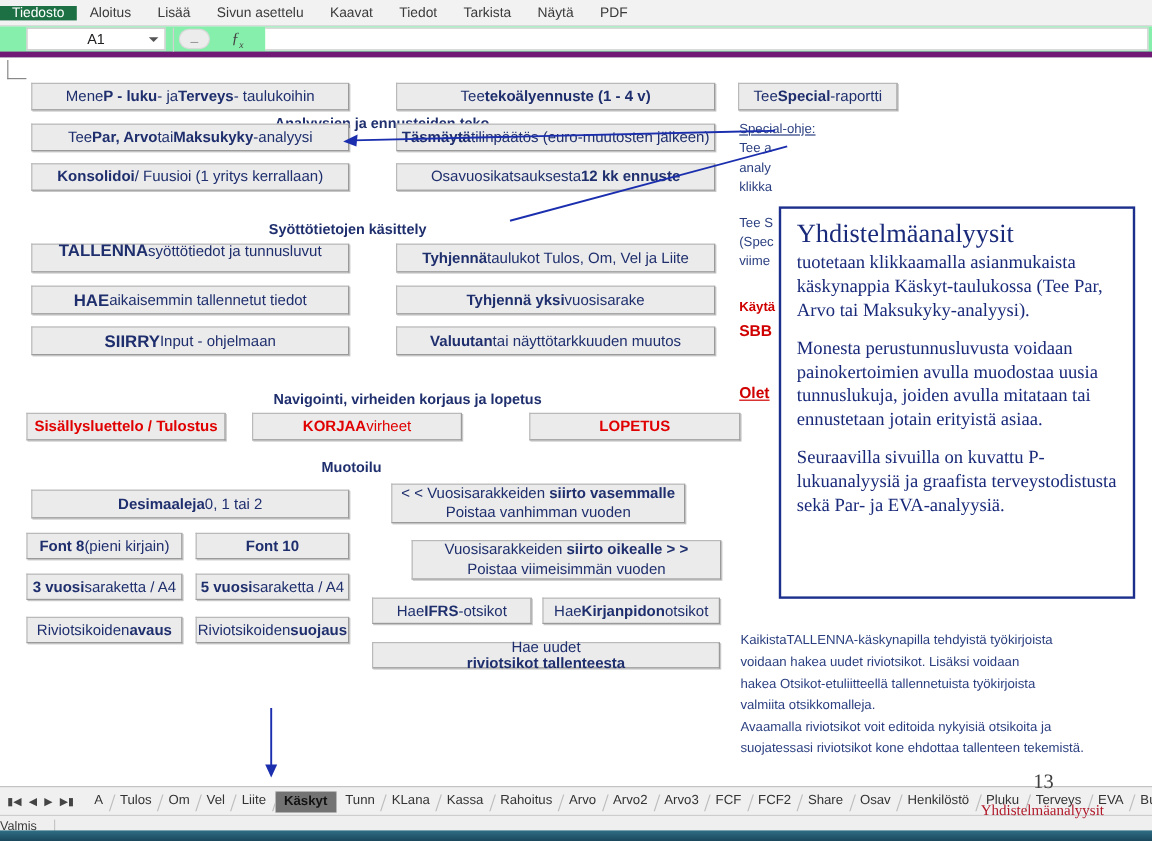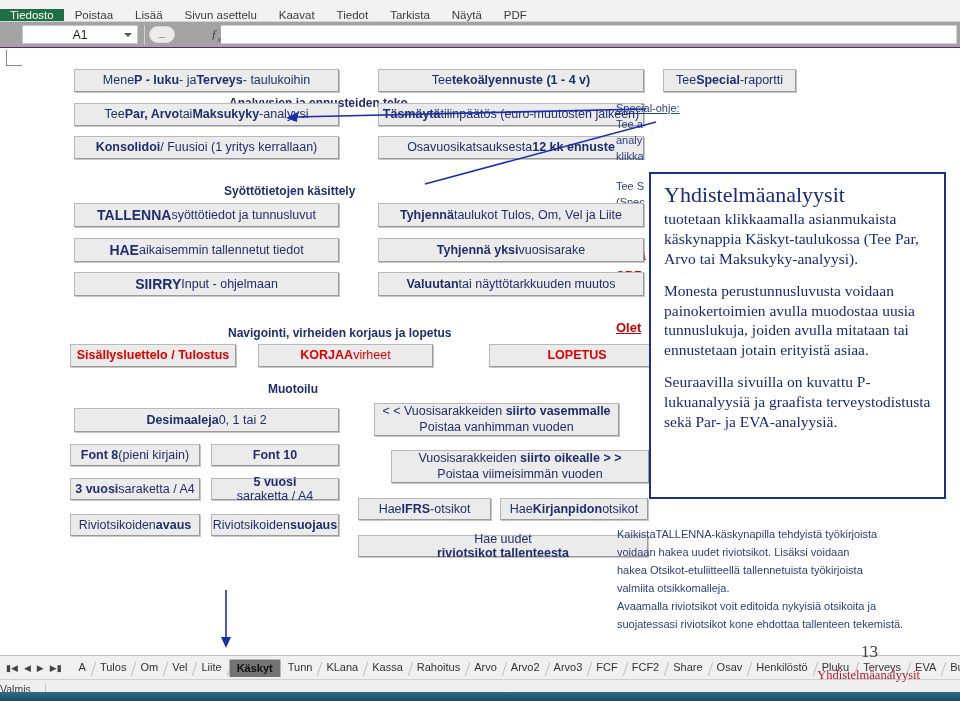--- a/index.html
+++ b/index.html
@@ -9,57 +9,57 @@
     background:#ffffff;
     font-family:"Liberation Sans", sans-serif;
     position:relative;
   }
 
   
   #ribbon-bar {
     height:22px; width:100%;
     background:#f2f2f2;
     border-bottom:1px solid #d4d4d4;
-    display:flex; align-items:flex-end;
+    display:flex; align-items:center;
     position:relative;
   }
   .ribbon-tab {
     padding:0 11px;
     display:flex; align-items:center;
     font-size:11.5px; color:#3a3a3a;
     white-space:nowrap;
   }
   .ribbon-tab.file {
     background:#1d7044; color:#ffffff; font-weight:normal;
     padding:0 10px;
   }
 
   
   #formula-bar {
     height:26px; width:100%;
-    background:#a3a3a3;
-    border-bottom:1px solid #701a75;
+    background:#86efac;
+    border-bottom:5px solid #701a75;
     display:flex; align-items:center;
     position:relative;
   }
   #name-box {
     width:116px; height:19px; margin-left:22px;
     background:#ffffff; border:1px solid #c6c6c6;
     display:flex; align-items:center; justify-content:center;
     font-size:12px; color:#202020;
     position:relative;
   }
   #name-box-caret {
     position:absolute; right:5px; top:7px;
     width:0;height:0;border-left:4px solid transparent;
     border-right:4px solid transparent;border-top:4px solid #555;
   }
   #fb-sep { width:1px; height:20px; background:#d2d2d2; margin:0 4px 0 6px; }
   #insert-fn {
-    width:46px; text-align:right; font-size:13px;
+    width:46px; text-align:center; font-size:13px;
     font-family:"Liberation Serif", serif; font-style:italic;
     color:#444;
   }
   #fb-round {
     width:26px;height:17px;border-radius:9px;background:#ececec;
     border:1px solid #d9d9d9; display:flex;align-items:center;justify-content:center;
     font-size:9px;color:#9a9a9a;
   }
   #formula-input {
     flex:1; height:19px; background:#ffffff;
@@ -90,21 +90,20 @@
     position:absolute;
     background:#ebebeb;
     border:1px solid #b9b9b9;
     border-right-color:#9a9a9a; border-bottom-color:#9a9a9a;
     box-shadow:1px 1px 0 rgba(130,130,130,.45);
     display:flex; align-items:center; justify-content:center;
     font-size:12.5px; color:#1f2f6e;
     text-align:center; line-height:1.15;
     white-space:nowrap;
     padding:10px 4px;
-    margin-left:48px;
   }
   .btn.two-line { flex-direction:column; line-height:1.25; }
   .btn b { font-weight:bold; }
   .btn .lt { font-weight:normal; }
   .btn.red { color:#e00000; font-weight:bold; }
 
   .para {
     position:absolute;
     font-size:11px; color:#2b3f80;
     line-height:1.52;
@@ -190,21 +189,21 @@
   }
 </style>
 </head>
 <body>
 
 <div id="ribbon-bar">
   <div class="ribbon-tab file">
       <span>Tiedosto</span>
     </div>
   <div class="ribbon-tab">
-      <span>Poistaa</span>
+      <span>Aloitus</span>
     </div>
   <div class="ribbon-tab">
       <span>Lisää</span>
     </div>
   <div class="ribbon-tab">
       <span>Sivun asettelu</span>
     </div>
   <div class="ribbon-tab">
       <span>Kaavat</span>
     </div>
@@ -282,21 +281,21 @@
   <div class="para" style="left:616px; top:68px;">Tee a</div>
   <div class="para" style="left:616px; top:84px;">analy</div>
   <div class="para" style="left:616px; top:100px;">klikka</div>
   <div class="para" style="left:616px; top:130px;">Tee S</div>
   <div class="para" style="left:616px; top:146px;">(Spec</div>
   <div class="para" style="left:616px; top:162px;">viime</div>
   <div class="para red" style="left:616px; top:200px;">Käytä</div>
   <div class="para red" style="left:616px; top:218px; font-size:13px;">SBB</div>
   <div class="para red u" style="left:616px; top:270px; font-size:13px;">Olet</div>
 
-  <div class="btn" style="left:26px; top:155px; width:265px; height:24px;">
+  <div class="btn" style="left:26px; top:155px; width:265px; height:24px;align-items:flex-end;">
     <b style="font-size:14px">TALLENNA</b>
       <span class="lt"> syöttötiedot ja tunnusluvut</span>
   </div>
   <div class="btn" style="left:26px; top:190px; width:265px; height:24px;">
     <b style="font-size:14px">HAE</b>
       <span class="lt"> aikaisemmin tallennetut tiedot</span>
   </div>
   <div class="btn" style="left:26px; top:224px; width:265px; height:24px;">
     <b style="font-size:14px">SIIRRY</b>
       <span class="lt"> Input - ohjelmaan</span>
@@ -334,21 +333,21 @@
     <b>Font  8</b>
       <span class="lt"> (pieni kirjain)</span>
   </div>
   <div class="btn" style="left:163px; top:396px; width:128px; height:22px;">
     <b>Font  10</b>
   </div>
   <div class="btn" style="left:22px; top:430px; width:130px; height:22px;">
     <b>3 vuosi</b>
       <span class="lt">saraketta  / A4</span>
   </div>
-  <div class="btn" style="left:163px; top:430px; width:128px; height:22px;flex-direction:column;">
+  <div class="btn" style="left:163px; top:430px; width:128px; height:22px;">
     <b>5 vuosi</b>
       <span class="lt">saraketta  / A4</span>
   </div>
   <div class="btn" style="left:22px; top:466px; width:130px; height:22px;">
     <span class="lt">Riviotsikoiden </span>
       <b>avaus</b>
   </div>
   <div class="btn" style="left:163px; top:466px; width:128px; height:22px;">
     <span class="lt">Riviotsikoiden </span>
       <b>suojaus</b>

